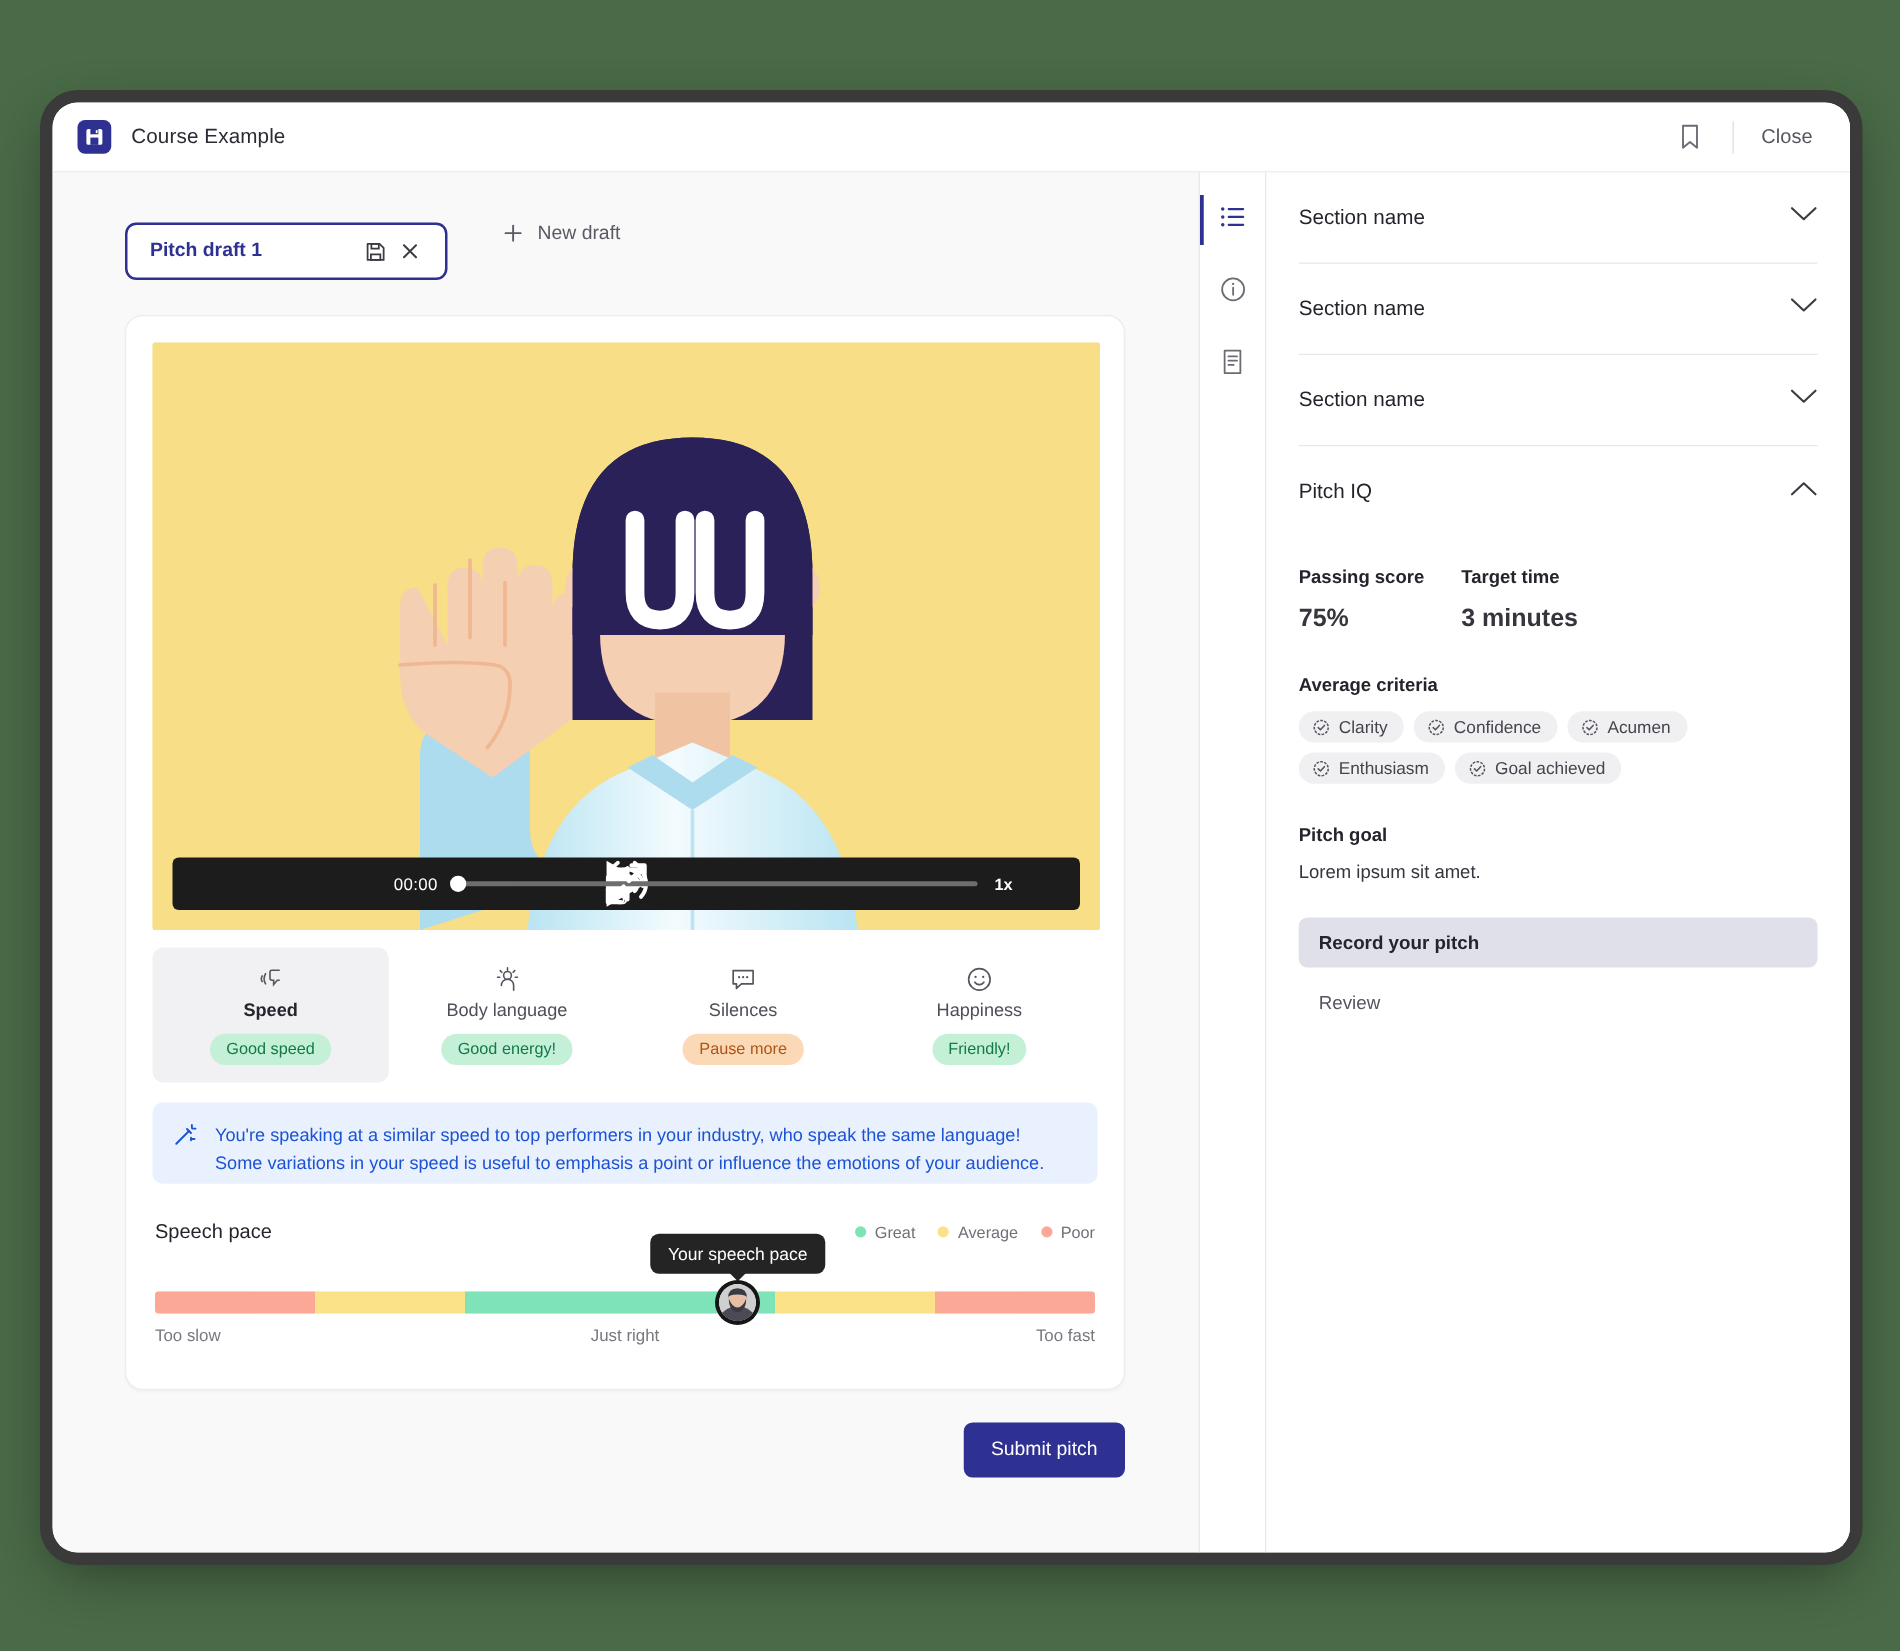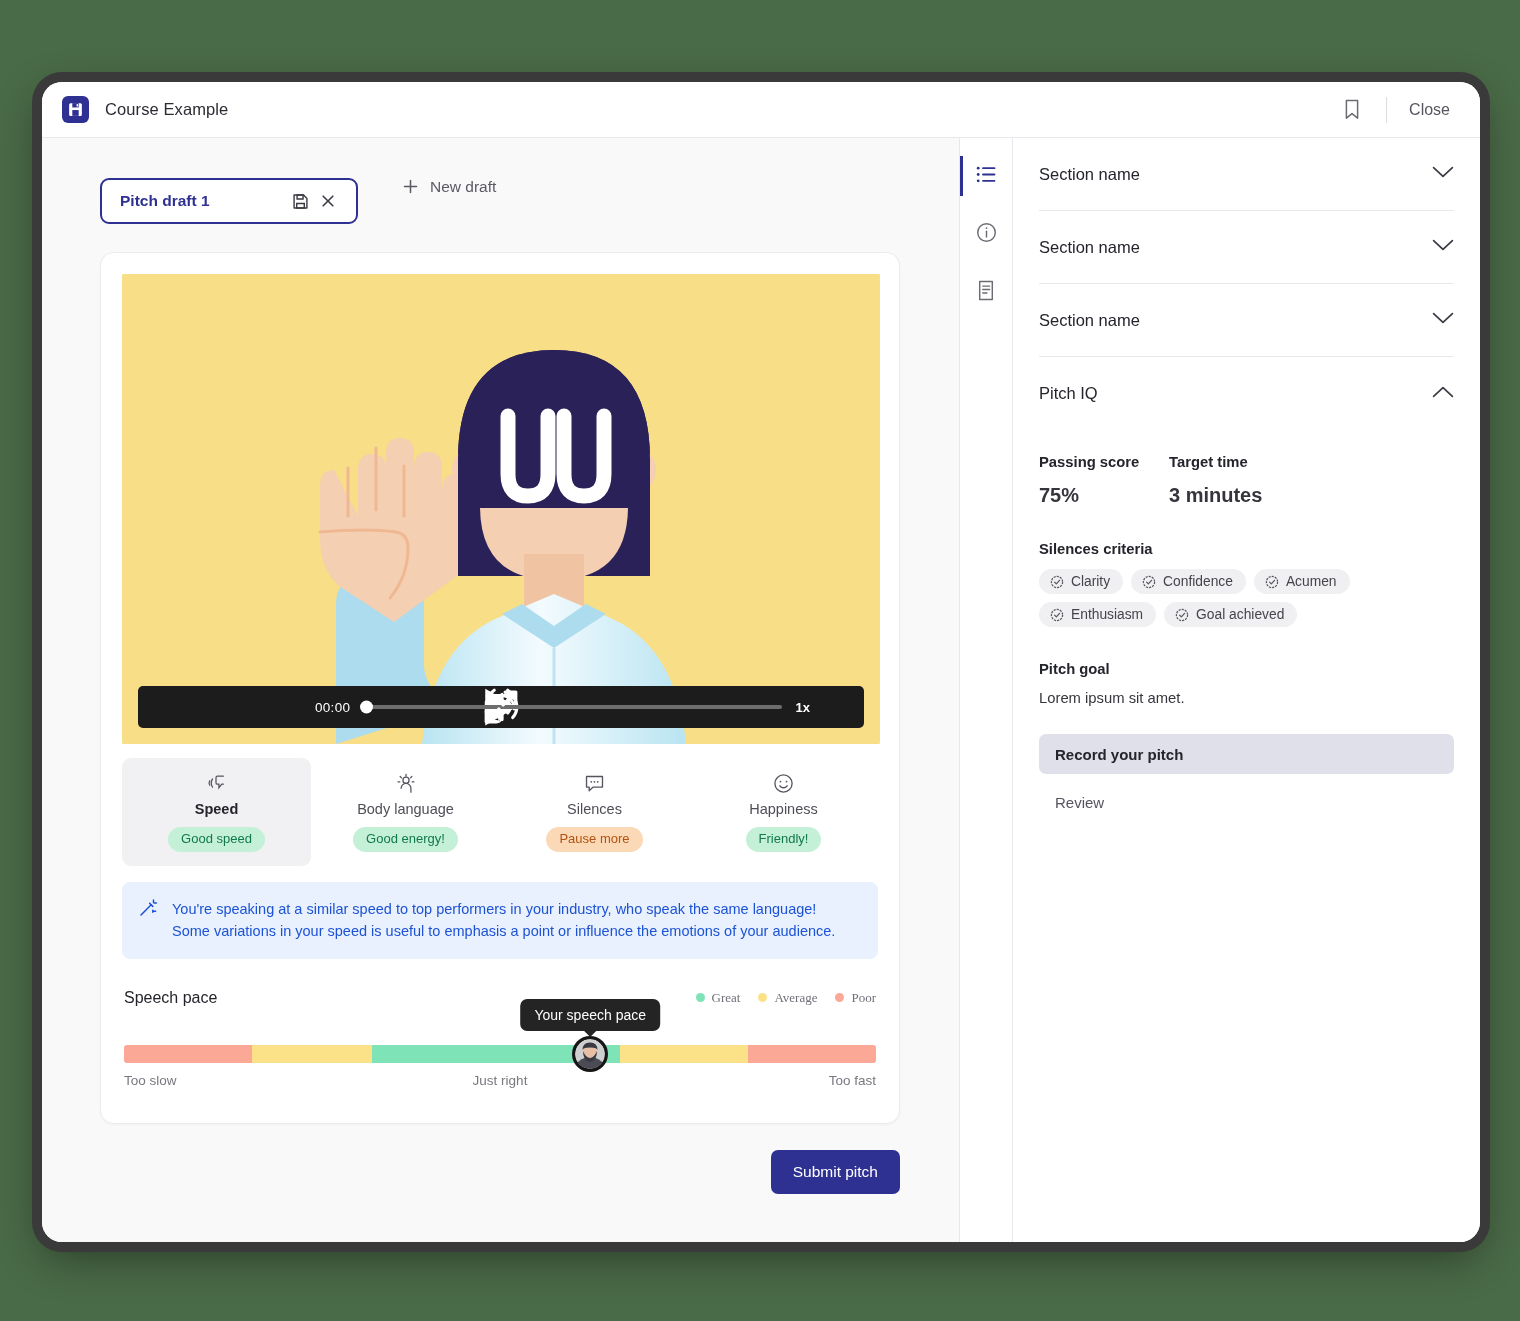--- a/index.html
+++ b/index.html
@@ -149,30 +149,30 @@
     font-size: 13px; line-height: 1.15;
   }
   .pill.green { background: #c4f0d8; color: #11794a; }
   .pill.orange { background: #fcd9b6; color: #b15313; }
 
   
   .tip {
     margin-top: 16px;
     background: #e9f1fe;
     border-radius: 8px;
-    padding: 16px 18px 16px 16px;
+    padding: 16px 18px 4px 16px;
     display: flex; gap: 14px;
   }
   .tip-text { color: #1c52d4; font-size: 14.5px; line-height: 1.55; }
 
   
   .pace { margin-top: 30px; padding: 0 2px 14px; }
   .pace-head { display: flex; align-items: center; }
   .pace-title { font-size: 16px; color: #24242c; }
-  .legend { margin-left: auto; display: flex; gap: 18px; align-items: center; font-family: Liberation Serif, serif; }
+  .legend { margin-left: auto; display: flex; gap: 18px; align-items: center; }
   .leg { display: flex; align-items: center; gap: 7px; font-size: 13px; color: #70707a; }
   .dot { width: 9px; height: 9px; border-radius: 50%; }
 
   .bar-wrap { position: relative; margin-top: 38px; height: 18px; }
   .bar { display: flex; height: 18px; border-radius: 3px; overflow: hidden; }
   .seg { height: 100%; }
   .marker {
     position: absolute; top: 50%; left: 62%;
     transform: translate(-50%, -50%);
     width: 36px; height: 36px; border-radius: 50%;
@@ -585,21 +585,21 @@
               <div class="kv">
                 <div class="k">Passing score</div>
                 <div class="v">75%</div>
               </div>
               <div class="kv">
                 <div class="k">Target time</div>
                 <div class="v">3 minutes</div>
               </div>
             </div>
 
-            <div class="sec-h">Silences criteria</div>
+            <div class="sec-h">Average criteria</div>
             <div class="chips">
               <span class="chip">
                 <svg width="14" height="14" viewBox="0 0 15 15" fill="none" stroke="#55555f" stroke-width="1.3">
                     <circle cx="7.5" cy="7.5" r="6" stroke-dasharray="2.3 1.1"></circle>
                     <path d="M4.9 7.6l1.9 1.9 3.4-3.8" stroke-linecap="round" stroke-linejoin="round"></path>
                   </svg>
                 <span>Clarity</span>
               </span>
               <span class="chip">
                 <svg width="14" height="14" viewBox="0 0 15 15" fill="none" stroke="#55555f" stroke-width="1.3">

